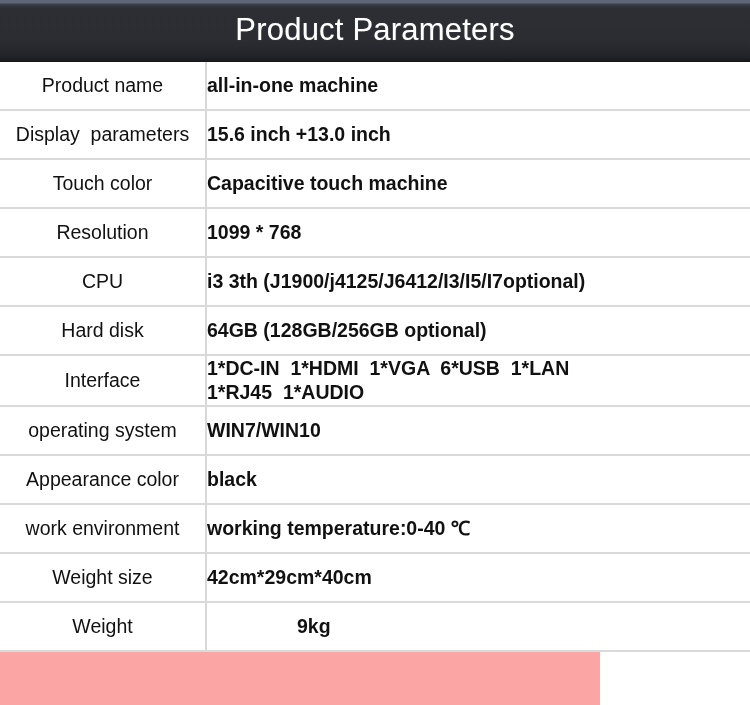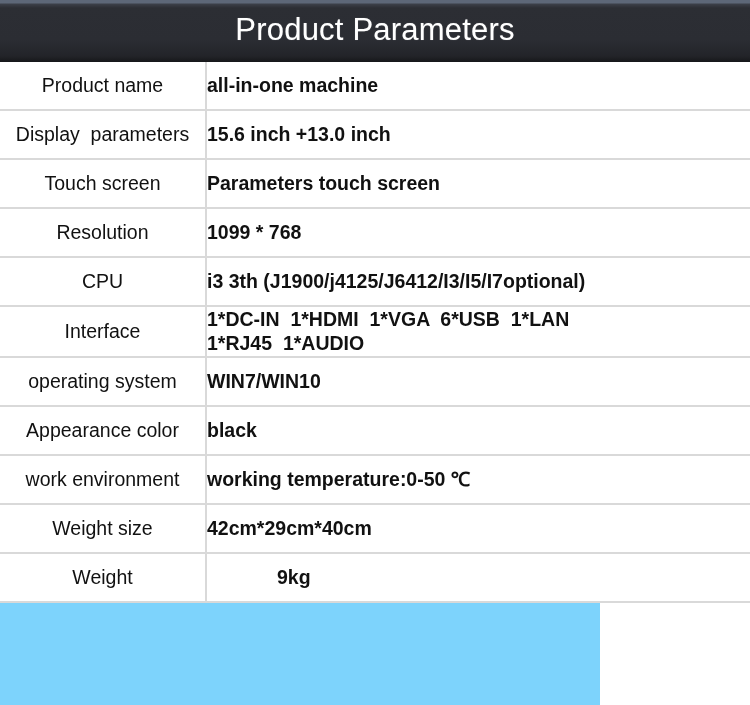--- a/index.html
+++ b/index.html
@@ -12,21 +12,21 @@
     height: 705px;
     overflow: hidden;
     font-family: "Liberation Sans", sans-serif;
     -webkit-font-smoothing: antialiased;
   }
 
   #page {
     position: relative;
     width: 600px;
     height: 705px;
-    background: #7dd3fc;
+    background: #fca5a5;
   }
 
   
   .banner {
     position: relative;
     width: 750px;
     height: 62px;
     box-sizing: border-box;
     background: linear-gradient(to bottom,
         #5d6778 0px, #5d6778 3px,
@@ -72,21 +72,21 @@
     border-right: 2px solid #d9d9d9;
     white-space: nowrap;
     overflow: hidden;
   }
   .cell-value {
     text-align: left;
     padding-left: 13px;
     font-weight: bold;
   }
   .cell-value.indent {
-    padding-left: 70px;
+    padding-left: 90px;
   }
   .row-std td { height: 47px; margin-top: 33px; }
   .row-multi td { height: 49px; }
 
   .val-line {
     display: block;
     white-space: pre;
   }
   .lbl-text { display: inline-block; }
 </style>
@@ -110,40 +110,46 @@
 
       <tr class="row-std">
         <td class="cell-label">
           <span class="lbl-text val-line">Display  parameters</span>
         </td>
         <td class="cell-value">15.6 inch +13.0 inch</td>
       </tr>
 
       <tr class="row-std">
         <td class="cell-label">
-          <span class="lbl-text">Touch screen</span>
+          <span class="lbl-text">Touch color</span>
         </td>
-        <td class="cell-value">Parameters touch screen</td>
+        <td class="cell-value">Capacitive touch machine</td>
       </tr>
 
       <tr class="row-std">
         <td class="cell-label">
           <span class="lbl-text">Resolution</span>
         </td>
         <td class="cell-value">1099 * 768</td>
       </tr>
 
       <tr class="row-std">
         <td class="cell-label">
           <span class="lbl-text">CPU</span>
         </td>
         <td class="cell-value">i3 3th (J1900/j4125/J6412/I3/I5/I7optional)</td>
       </tr>
 
 
+      <tr class="row-std">
+        <td class="cell-label">
+          <span class="lbl-text">Hard disk</span>
+        </td>
+        <td class="cell-value">64GB (128GB/256GB optional)</td>
+      </tr>
 
       <tr class="row-multi">
         <td class="cell-label">
           <span class="lbl-text">Interface</span>
         </td>
         <td class="cell-value">
           <span class="val-line">1*DC-IN  1*HDMI  1*VGA  6*USB  1*LAN</span>
           <span class="val-line">1*RJ45  1*AUDIO</span>
         </td>
       </tr>
@@ -159,21 +165,21 @@
         <td class="cell-label">
           <span class="lbl-text">Appearance color</span>
         </td>
         <td class="cell-value">black</td>
       </tr>
 
       <tr class="row-std">
         <td class="cell-label">
           <span class="lbl-text">work environment</span>
         </td>
-        <td class="cell-value">working temperature:0-50 ℃</td>
+        <td class="cell-value">working temperature:0-40 ℃</td>
       </tr>
 
       <tr class="row-std">
         <td class="cell-label">
           <span class="lbl-text">Weight size</span>
         </td>
         <td class="cell-value">42cm*29cm*40cm</td>
       </tr>
 
       <tr class="row-std">

